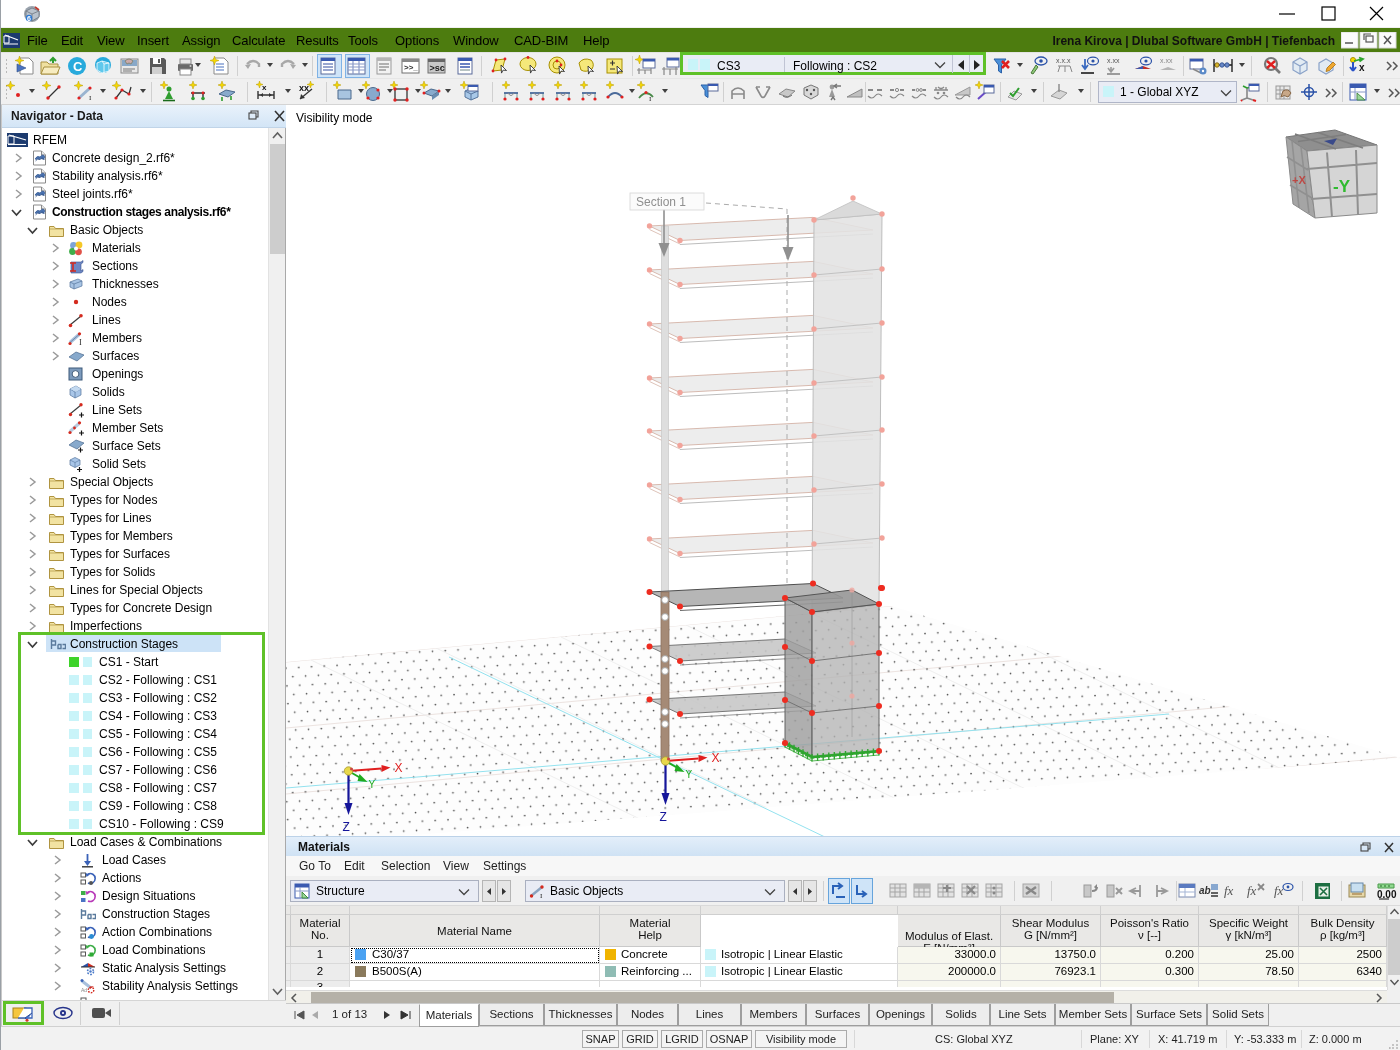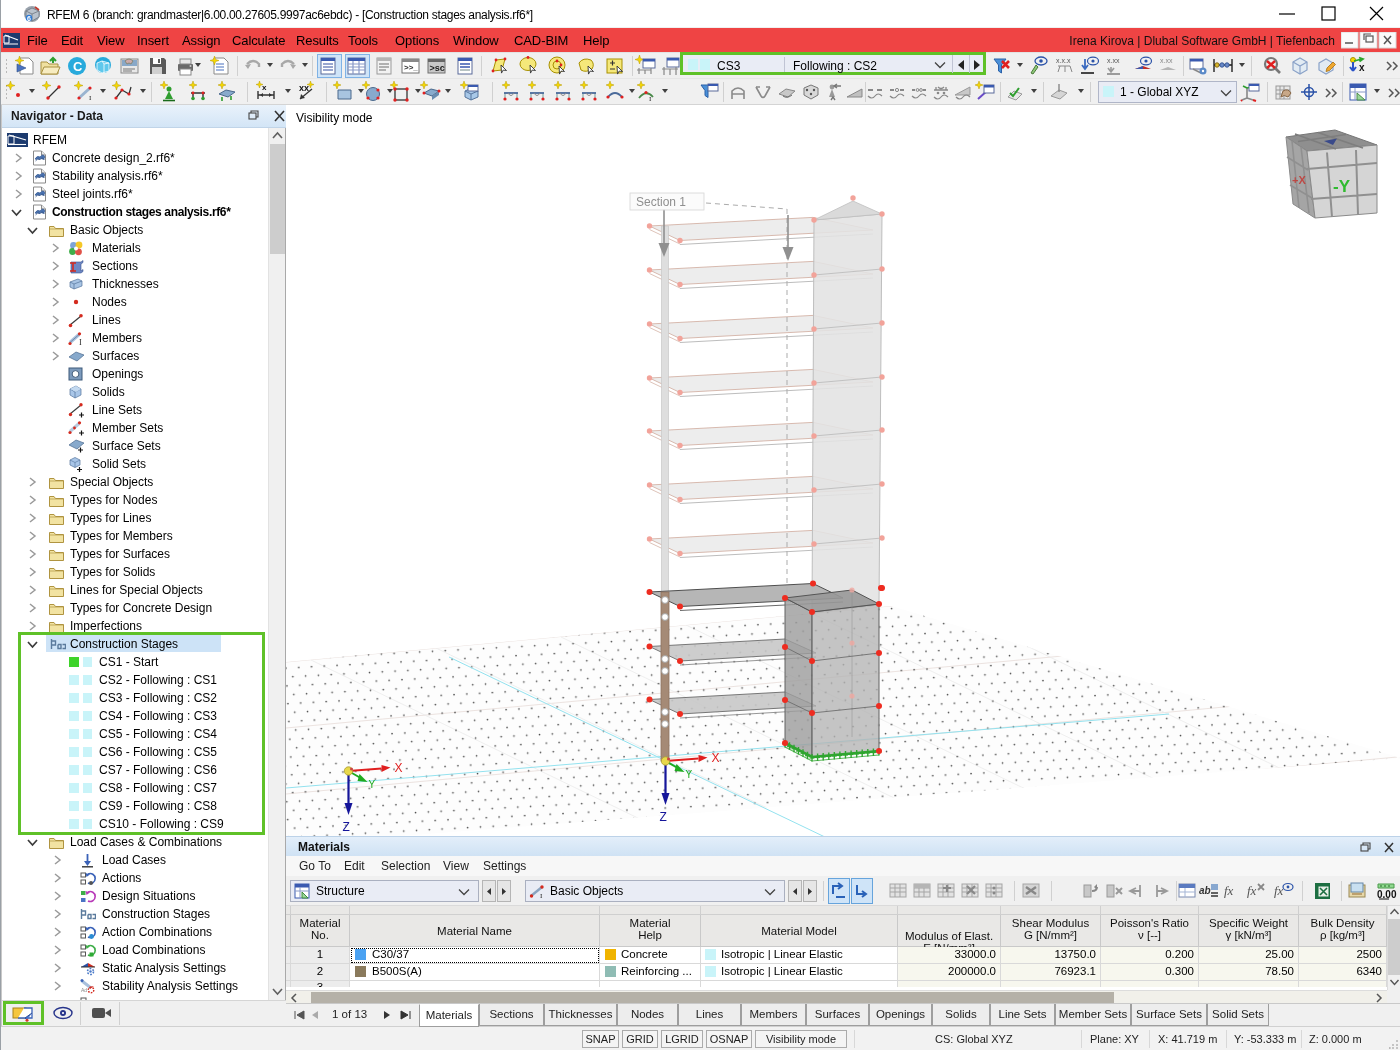--- a/index.html
+++ b/index.html
@@ -2,21 +2,21 @@
 <html><head><meta charset="utf-8">
 <style>
 *{margin:0;padding:0;box-sizing:border-box}
 html,body{width:1400px;height:1050px;overflow:hidden;font-family:"Liberation Sans",sans-serif;background:#fff}
 .abs{position:absolute}
 #app{position:relative;width:1400px;height:1050px;background:#f0f0f0;border-left:1px solid #9aa0a6;border-right:1px solid #9aa0a6}
 
 #titlebar{left:0;top:0;width:1400px;height:28px;background:#ffffff;border-bottom:1px solid #f0f0f0}
 #titletext{left:46px;top:8px;font-size:12px;color:#000;letter-spacing:-0.3px}
 
-#menubar{left:0;top:28px;width:1400px;height:25px;background:#ef4444;border-bottom:1px solid #e3e3e3}
+#menubar{left:0;top:28px;width:1400px;height:25px;background:#4d7c0f;border-bottom:1px solid #e3e3e3}
 .mitem{position:absolute;top:5px;font-size:13px;color:#000;font-weight:400;letter-spacing:-0.1px}
 #usertext{position:absolute;top:6px;font-size:12.5px;color:#111;font-weight:700}
 
 #toolbar1{left:0;top:53px;width:1400px;height:26px;background:#f0f0f0;border-bottom:1px solid #e6e6e6}
 #toolbar2{left:0;top:79px;width:1400px;height:26px;background:#f0f0f0;border-bottom:1px solid #d4d4d4}
 .sep{position:absolute;top:3px;width:1px;height:20px;background:#d0d0d0}
 .grip{position:absolute;top:5px;width:3px;height:16px;background-image:radial-gradient(circle,#b9b9b9 1px,transparent 1px);background-size:3px 4px}
 .darr{position:absolute;top:10px;width:0;height:0;border-left:3.5px solid transparent;border-right:3.5px solid transparent;border-top:4px solid #404040}
 
 #navpanel{left:0;top:105px;width:285px;height:921px;background:#fff;border-right:1px solid #a9a9a9;border-left:1px solid #c9c9c9}
@@ -63,21 +63,20 @@
 
   <div id="titlebar" class="abs">
     <svg class="abs" style="left:22px;top:5px" width="19" height="18" viewBox="0 0 19 18">
       <circle cx="9" cy="9" r="8" fill="#9aa3ad"></circle>
         <path d="M3 6 L9 3 L16 6 L16 12 L9 16 L3 12 Z" fill="#b9c2cc" stroke="#6d7680" stroke-width="0.8"></path>
         <path d="M3 6 L9 9 L16 6 M9 9 L9 16" stroke="#6d7680" stroke-width="0.8" fill="none"></path>
         <circle cx="6" cy="13" r="3.2" fill="#2f7bd4"></circle>
         <text x="6" y="15.5" font-size="7" fill="#fff" font-weight="bold" text-anchor="middle">6</text>
         <path d="M12 2 l4 3" stroke="#c23a2e" stroke-width="1.6"></path>
     </svg>
-    <div id="titletext" class="abs">RFEM 6 (branch: grandmaster|6.00.00.27605.9997ac6ebdc) - [Construction stages analysis.rf6*]</div>
     <svg class="abs" style="left:1270px;top:0" width="130" height="28" viewBox="0 0 130 28">
       <path d="M8 14 h16" stroke="#000" stroke-width="1.2"></path>
       <rect x="51" y="7" width="13" height="13" fill="none" stroke="#000" stroke-width="1.2"></rect>
       <path d="M99 7 l13 13 M112 7 l-13 13" stroke="#000" stroke-width="1.2"></path>
     </svg>
   </div>
 
   <div id="menubar" class="abs">
     <svg class="abs" style="left:2px;top:3px" width="17" height="19" viewBox="0 0 17 19">
         <rect x="0" y="2" width="17" height="15" fill="#1c3a6e"></rect>
@@ -90,21 +89,21 @@
     <div class="mitem" style="left:96px">View</div>
     <div class="mitem" style="left:136px">Insert</div>
     <div class="mitem" style="left:181px">Assign</div>
     <div class="mitem" style="left:231px">Calculate</div>
     <div class="mitem" style="left:295px">Results</div>
     <div class="mitem" style="left:347px">Tools</div>
     <div class="mitem" style="left:394px">Options</div>
     <div class="mitem" style="left:452px">Window</div>
     <div class="mitem" style="left:513px">CAD-BIM</div>
     <div class="mitem" style="left:582px">Help</div>
-    <div id="usertext" style="right:66px;font-weight:400;font-size:12px">Irena Kirova | Dlubal Software GmbH | Tiefenbach</div>
+    <div id="usertext" style="right:66px;font-weight:700;font-size:12px">Irena Kirova | Dlubal Software GmbH | Tiefenbach</div>
     <svg class="abs" style="left:1340px;top:4px" width="58" height="17" viewBox="0 0 58 17">
       <rect x="0" y="0" width="17" height="16" fill="#fbfbfb" stroke="#d9d9d9"></rect>
         <path d="M4 11 h8" stroke="#555" stroke-width="1.5"></path>
       <rect x="19" y="0" width="17" height="16" fill="#fbfbfb" stroke="#d9d9d9"></rect>
         <rect x="25" y="4" width="7" height="6" fill="none" stroke="#555" stroke-width="1.2"></rect>
         <path d="M23 8 v-6 h7" stroke="#555" stroke-width="1.2" fill="none"></path>
       <rect x="38" y="0" width="17" height="16" fill="#fbfbfb" stroke="#d9d9d9"></rect>
         <path d="M43 4 l7 8 M50 4 l-7 8" stroke="#555" stroke-width="1.5"></path>
     </svg>
   </div>
@@ -1486,23 +1485,20 @@
           <div style="margin-top:2px">Material</div>
           <div>No.</div>
         </div>
 <div class="abs th" style="left:64px;top:9px;width:250px;height:32px">
           <div style="margin-top:10px">Material Name</div>
         </div>
 <div class="abs th" style="left:314px;top:9px;width:101px;height:32px">
           <div style="margin-top:2px">Material</div>
           <div>Help</div>
         </div>
-<div class="abs th" style="left:415px;top:9px;width:197px;height:32px">
-          <div style="margin-top:10px">Material Model</div>
-        </div>
 <div class="abs th" style="left:612px;top:9px;width:103px;height:32px">
           <div style="margin-top:15px">Modulus of Elast.</div>
           <div>E [N/mm²]</div>
         </div>
 <div class="abs th" style="left:715px;top:9px;width:100px;height:32px">
           <div style="margin-top:2px">Shear Modulus</div>
           <div>G [N/mm²]</div>
         </div>
 <div class="abs th" style="left:815px;top:9px;width:98px;height:32px">
           <div style="margin-top:2px">Poisson's Ratio</div>

